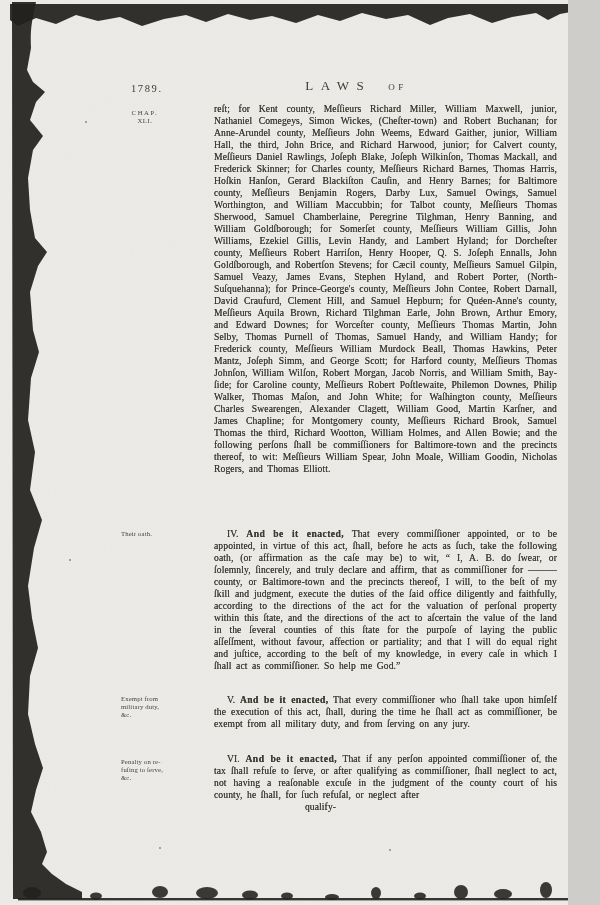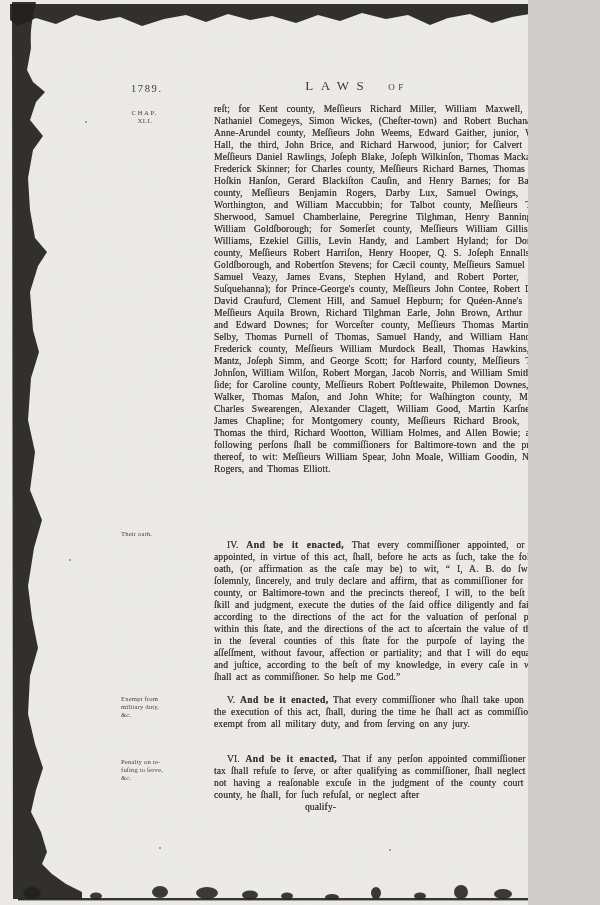--- a/index.html
+++ b/index.html
@@ -1,17 +1,17 @@
 <!DOCTYPE html>
 <html><head>
 <meta charset="utf-8">
 <style>
   html,body{margin:0;padding:0;background:#cfcdc9;}
   .page{
-    position:relative;width:528px;height:905px;overflow:hidden;
+    position:relative;width:568px;height:905px;overflow:hidden;
     background:#ecebe7;
     font-family:"Liberation Serif","DejaVu Serif",serif;
   }
   .edges{position:absolute;left:0;top:0;width:600px;height:905px;pointer-events:none;}
   .year{
     position:absolute;left:131px;top:83px;font-size:10.5px;letter-spacing:1.6px;
     color:#3a372f;
   }
   .title{
     position:absolute;left:190px;top:78px;width:332px;
@@ -66,21 +66,21 @@
   </div>
 
   <div class="margin-note" style="top:758px">
     <div>Penalty on re-</div>
     <div>fuſing to ſerve,</div>
     <div>&amp;c.</div>
   </div>
 
   <div class="body-col" style="top:103px">reſt; for Kent county, Meſſieurs Richard Miller, William Maxwell, junior, Nathaniel Comegeys, Simon Wickes, (Cheſter-town) and Robert Buchanan; for Anne-Arundel county, Meſſieurs John Weems, Edward Gaither, junior, William Hall, the third, John Brice, and Richard Harwood, junior; for Calvert county, Meſſieurs Daniel Rawlings, Joſeph Blake, Joſeph Wilkinſon, Thomas Mackall, and Frederick Skinner; for Charles county, Meſſieurs Richard Barnes, Thomas Harris, Hoſkin Hanſon, Gerard Blackiſton Cauſin, and Henry Barnes; for Baltimore county, Meſſieurs Benjamin Rogers, Darby Lux, Samuel Owings, Samuel Worthington, and William Maccubbin; for Talbot county, Meſſieurs Thomas Sherwood, Samuel Chamberlaine, Peregrine Tilghman, Henry Banning, and William Goldſborough; for Somerſet county, Meſſieurs William Gillis, John Williams, Ezekiel Gillis, Levin Handy, and Lambert Hyland; for Dorcheſter county, Meſſieurs Robert Harriſon, Henry Hooper, Q. S. Joſeph Ennalls, John Goldſborough, and Robertſon Stevens; for Cæcil county, Meſſieurs Samuel Gilpin, Samuel Veazy, James Evans, Stephen Hyland, and Robert Porter, (North-Suſquehanna); for Prince-George's county, Meſſieurs John Contee, Robert Darnall, David Craufurd, Clement Hill, and Samuel Hepburn; for Queen-Anne's county, Meſſieurs Aquila Brown, Richard Tilghman Earle, John Brown, Arthur Emory, and Edward Downes; for Worceſter county, Meſſieurs Thomas Martin, John Selby, Thomas Purnell of Thomas, Samuel Handy, and William Handy; for Frederick county, Meſſieurs William Murdock Beall, Thomas Hawkins, Peter Mantz, Joſeph Simm, and George Scott; for Harford county, Meſſieurs Thomas Johnſon, William Wilſon, Robert Morgan, Jacob Norris, and William Smith, Bay-ſide; for Caroline county, Meſſieurs Robert Poſtlewaite, Philemon Downes, Philip Walker, Thomas Maſon, and John White; for Waſhington county, Meſſieurs Charles Swearengen, Alexander Clagett, William Good, Martin Karſner, and James Chapline; for Montgomery county, Meſſieurs Richard Brook, Samuel Thomas the third, Richard Wootton, William Holmes, and Allen Bowie; and the following perſons ſhall be commiſſioners for Baltimore-town and the precincts thereof, to wit: Meſſieurs William Spear, John Moale, William Goodin, Nicholas Rogers, and Thomas Elliott.</div>
 
-  <div class="body-col indent" style="top:539px">
+  <div class="body-col indent" style="top:528px">
     <span>IV.</span>
     <span class="blackletter">And be it enacted,</span>
     <span>That every commiſſioner appointed, or to be appointed, in virtue of this act, ſhall, before he acts as ſuch, take the following oath, (or affirmation as the caſe may be) to wit, “ I, A. B. do ſwear, or ſolemnly, ſincerely, and truly declare and affirm, that as commiſſioner for ——— county, or Baltimore-town and the precincts thereof, I will, to the beſt of my ſkill and judgment, execute the duties of the ſaid office diligently and faithfully, according to the directions of the act for the valuation of perſonal property within this ſtate, and the directions of the act to aſcertain the value of the land in the ſeveral counties of this ſtate for the purpoſe of laying the public aſſeſſment, without favour, affection or partiality; and that I will do equal right and juſtice, according to the beſt of my knowledge, in every caſe in which I ſhall act as commiſſioner.  So help me God.”</span>
   </div>
 
   <div class="body-col indent" style="top:694px">
     <span>V.</span>
     <span class="blackletter">And be it enacted,</span>
     <span>That every commiſſioner who ſhall take upon himſelf the execution of this act, ſhall, during the time he ſhall act as commiſſioner, be exempt from all military duty, and from ſerving on any jury.</span>
   </div>

